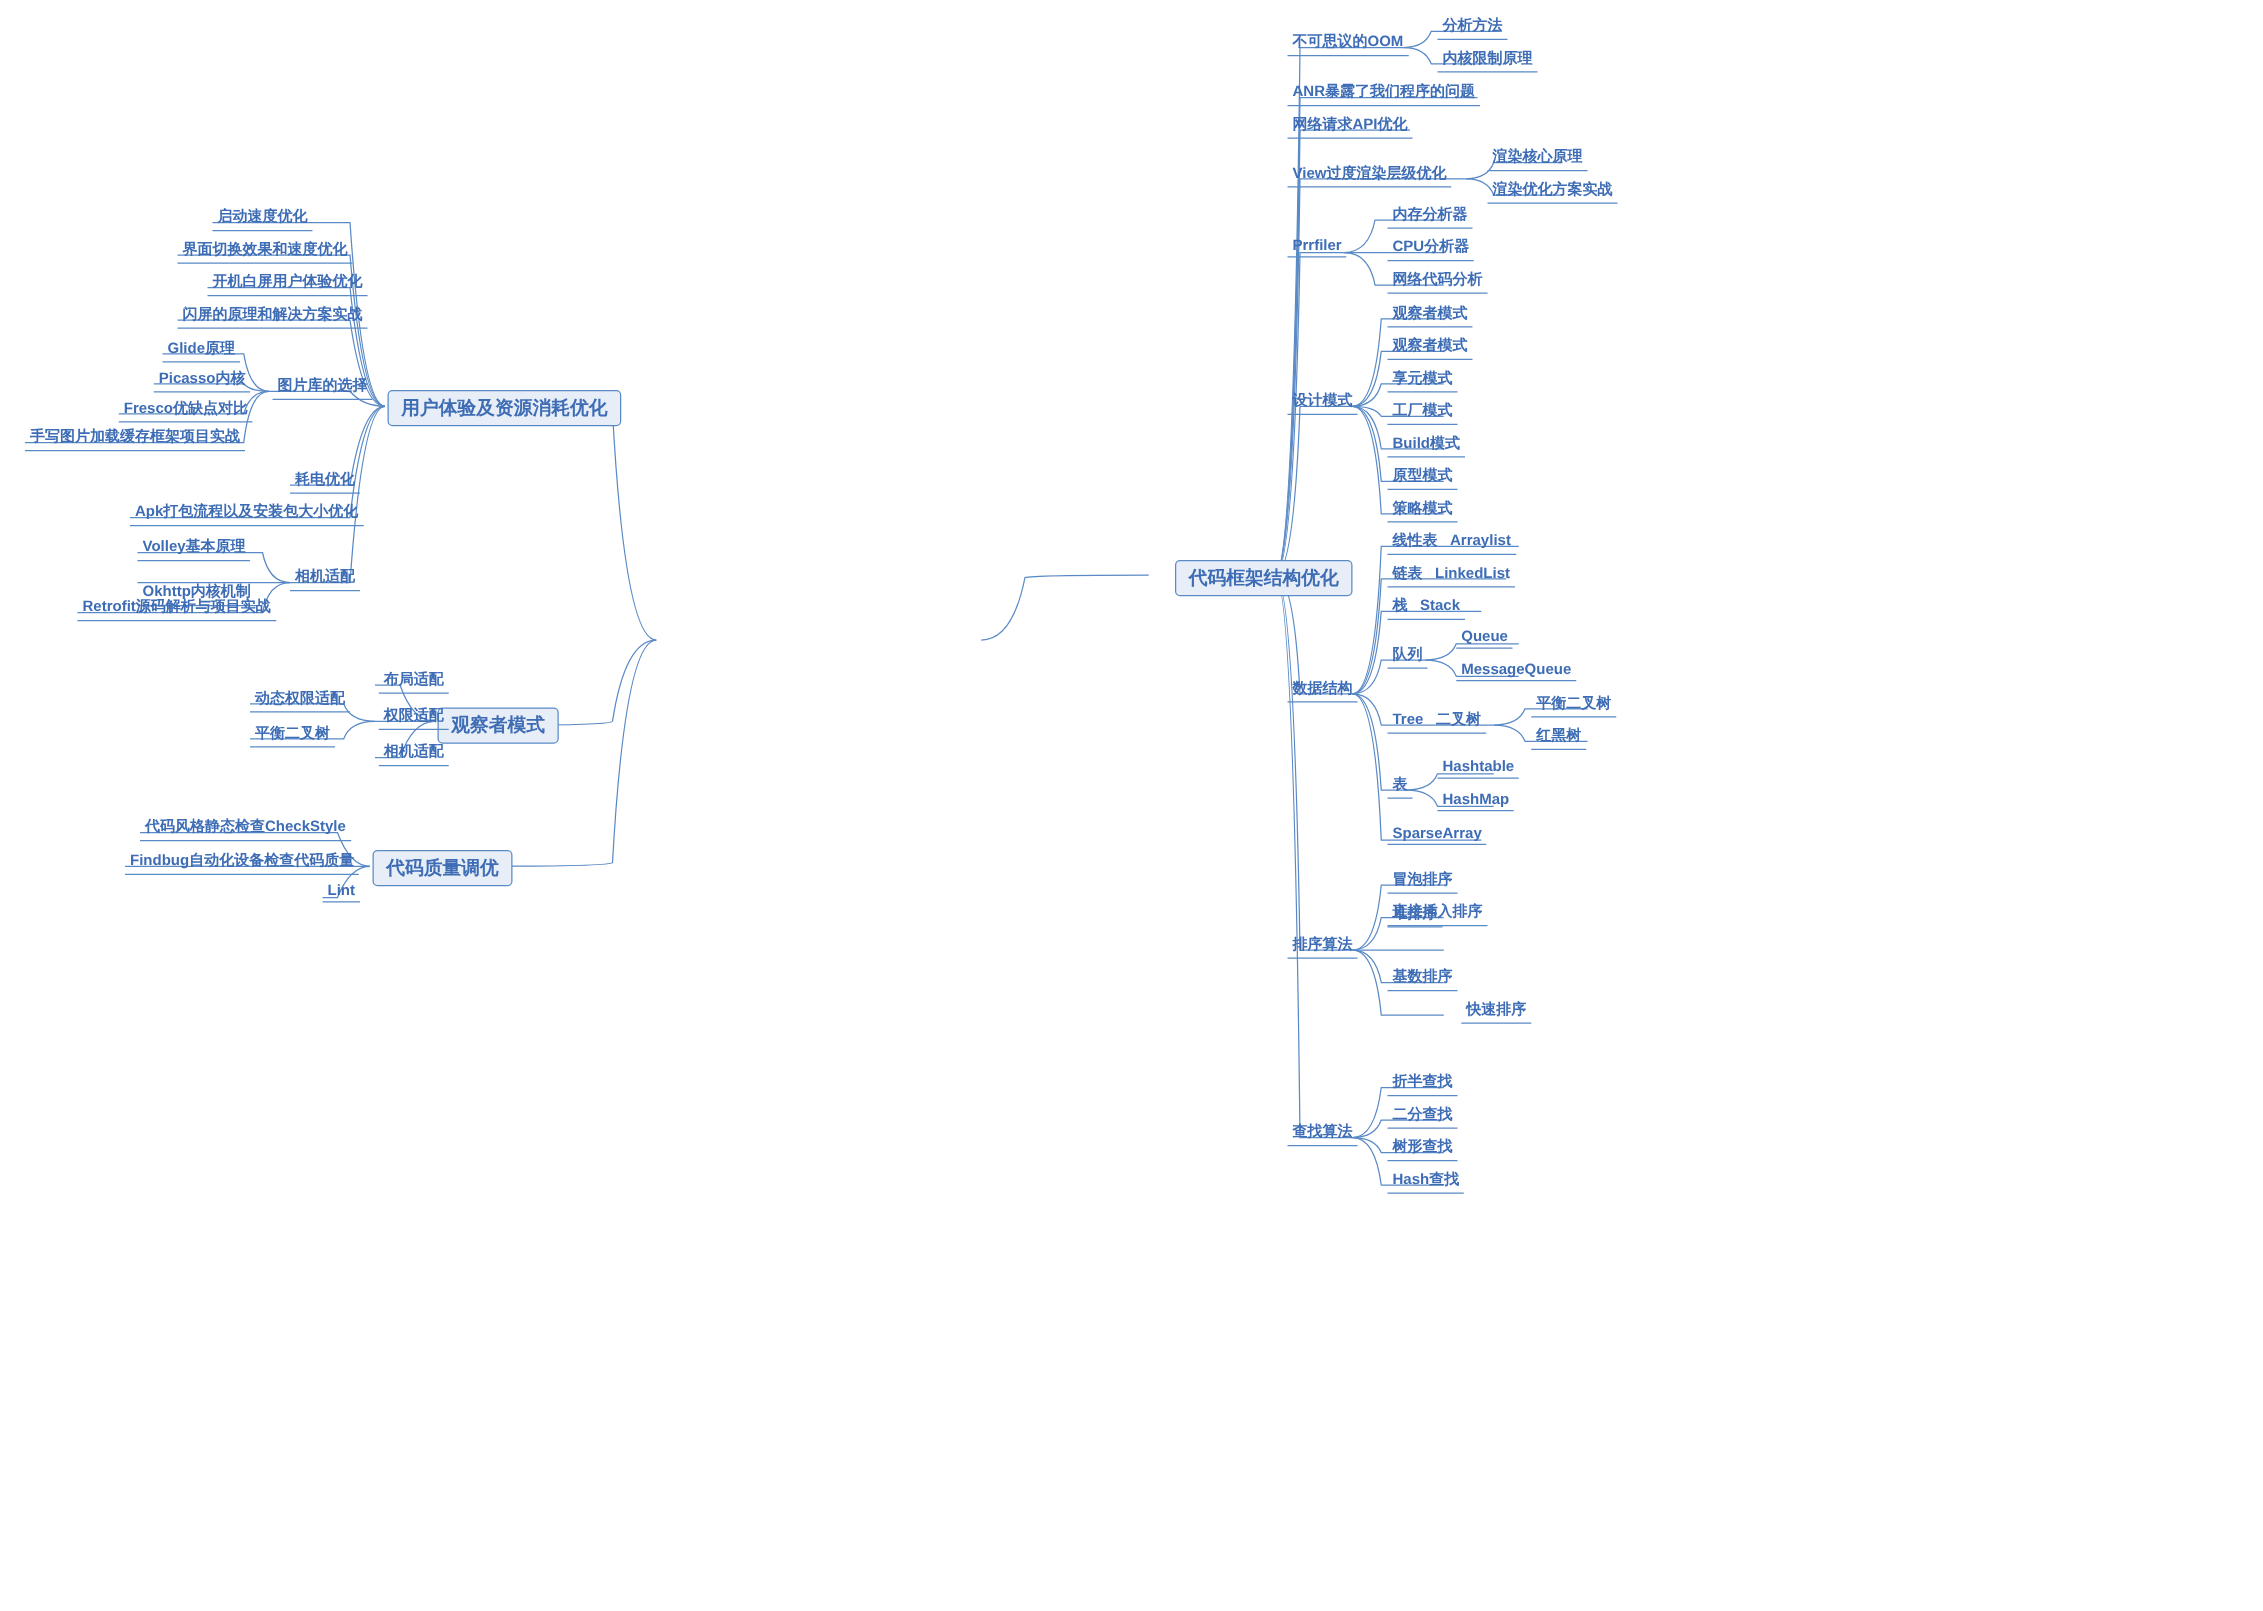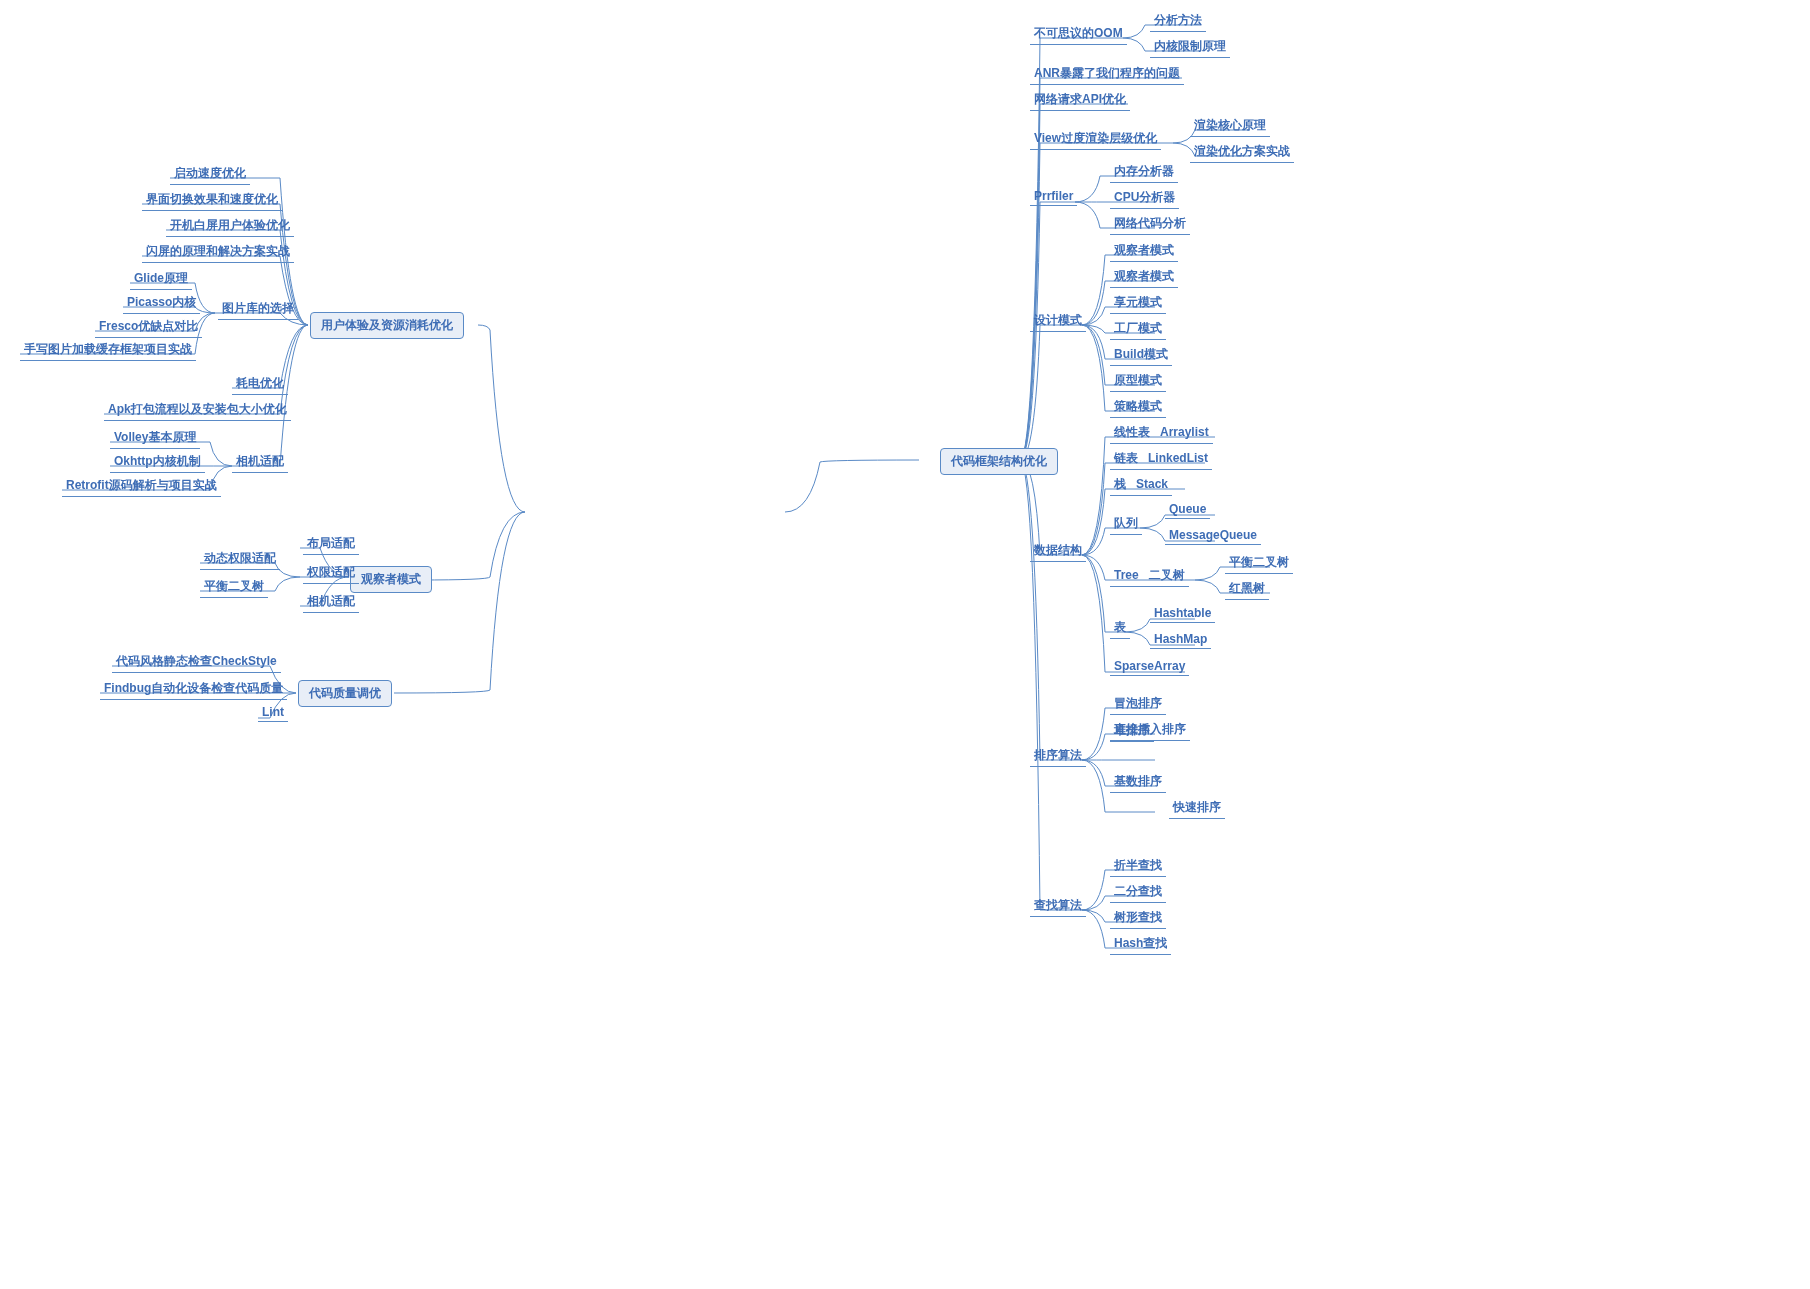--- a/index.html
+++ b/index.html
@@ -1,19 +1,19 @@
 <!DOCTYPE html>
 <html><head>
 <meta charset="utf-8">
 <style>
 html,body{margin:0;padding:0;background:#fff;font-family:"Microsoft YaHei",Arial,sans-serif;font-size:12px;color:#3e6db5;}
 .canvas{position:relative;width:1810px;height:1289px;}
 .node{position:absolute;white-space:nowrap;color:#3e6db5;font-weight:bold;}
 .root{border:2px solid #5a8ac6;background:#e8eef7;border-radius:6px;padding:8px 14px;font-size:18px;}
-.branch{border:1px solid #5a8ac6;background:#e8eef7;border-radius:4px;padding:4px 10px;font-size:12px;font-weight:bold;}
+.branch{border:1px solid #5a8ac6;background:#e8eef7;border-radius:4px;padding:4px 10px;font-size:15px;font-weight:bold;}
 .leaf{border-bottom:1px solid #5a8ac6;padding:1px 4px 2px;font-size:12px;}
 svg{position:absolute;left:0;top:0;pointer-events:none;}
 path{stroke:#5a8ac6;stroke-width:1;fill:none;}
 </style>
 </head>
 <body>
 
 <div class="canvas">
 <svg width="1810" height="1289">
 
@@ -118,21 +118,21 @@
 <div class="node leaf" style="left:130px;top:269px">Glide原理</div>
 <div class="node leaf" style="left:123px;top:293px">Picasso内核</div>
 <div class="node leaf" style="left:95px;top:317px">Fresco优缺点对比</div>
 <div class="node leaf" style="left:20px;top:340px">手写图片加载缓存框架项目实战</div>
 
 <div class="node leaf" style="left:232px;top:374px">耗电优化</div>
 <div class="node leaf" style="left:104px;top:400px">Apk打包流程以及安装包大小优化</div>
 
 <div class="node leaf" style="left:232px;top:452px">相机适配</div>
 <div class="node leaf" style="left:110px;top:428px">Volley基本原理</div>
-<div class="node leaf" style="left:110px;top:452px">Okhttp内核机制</div>
+<div class="node leaf" style="left:110px;top:464px">Okhttp内核机制</div>
 <div class="node leaf" style="left:62px;top:476px">Retrofit源码解析与项目实战</div>
 
 <div class="node branch" style="left:350px;top:566px">观察者模式</div>
 <div class="node leaf" style="left:303px;top:534px">布局适配</div>
 <div class="node leaf" style="left:303px;top:563px">权限适配</div>
 <div class="node leaf" style="left:200px;top:549px">动态权限适配</div>
 <div class="node leaf" style="left:200px;top:577px">平衡二叉树</div>
 <div class="node leaf" style="left:303px;top:592px">相机适配</div>
 
 <div class="node branch" style="left:298px;top:680px">代码质量调优</div>

